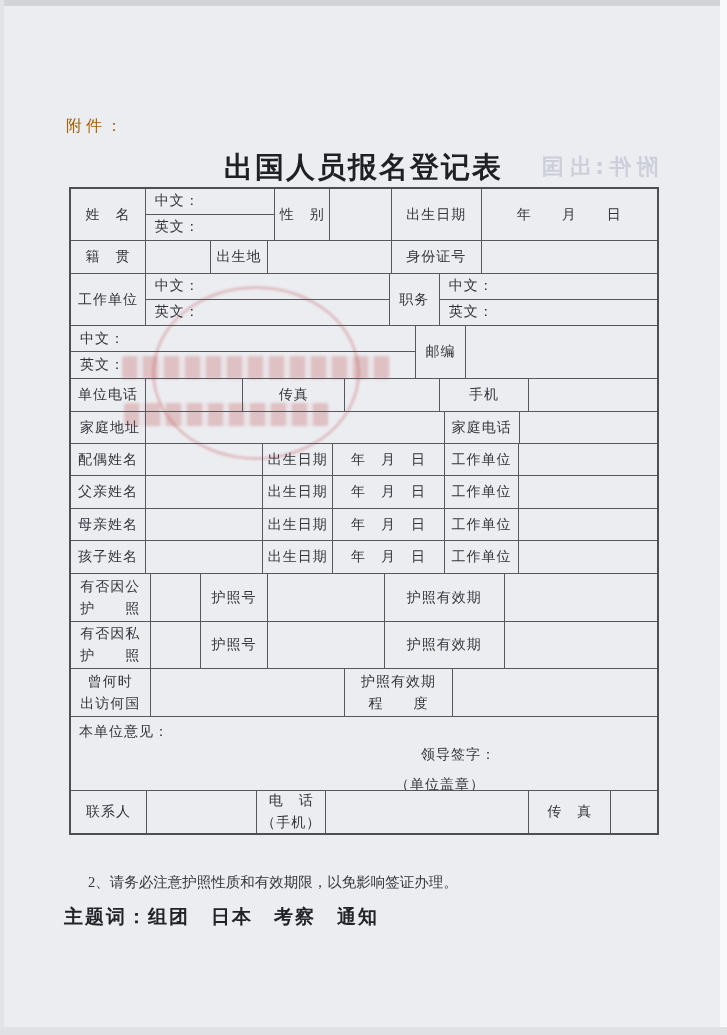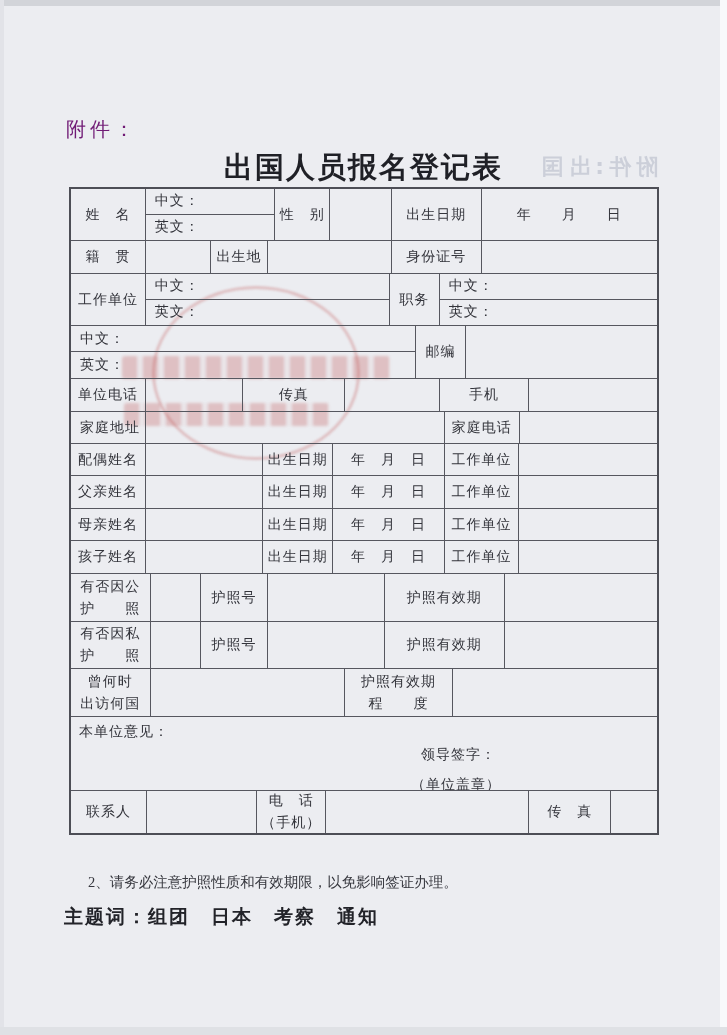--- a/index.html
+++ b/index.html
@@ -16,21 +16,21 @@
     background:var(--paper);
     overflow:hidden;
     font-family:"Liberation Serif","DejaVu Serif",serif;
     color:var(--ink);
   }
   .edge-top{position:absolute;left:0;top:0;width:727px;height:6px;background:#d2d4d9;}
   .edge-right{position:absolute;right:0;top:0;width:7px;height:1035px;background:#f8f9fb;}
   .edge-bottom{position:absolute;left:0;bottom:0;width:727px;height:8px;background:#dfe1e5;}
   .edge-left{position:absolute;left:0;top:0;width:4px;height:1035px;background:#e2e3e8;}
 
-  .attachment{position:absolute;left:66px;top:116px;font-size:20px;letter-spacing:4px;color:#701a75;}
+  .attachment{position:absolute;left:66px;top:116px;font-size:16px;letter-spacing:4px;color:#a16207;}
   .doc-title{
     position:absolute;left:0;top:148px;width:727px;text-align:center;
     font-family:"DejaVu Sans","Liberation Sans",sans-serif;
     font-weight:bold;font-size:29px;letter-spacing:2px;color:#1f2026;
   }
   .title-bleed{
     position:absolute;left:488px;top:152px;width:170px;
     font-family:"DejaVu Sans",sans-serif;font-weight:bold;font-size:22px;
     letter-spacing:5px;color:#99a1b4;opacity:.38;
     transform:scaleX(-1);filter:blur(.6px);white-space:nowrap;
@@ -51,21 +51,21 @@
   }
   .cell:last-child{border-right:none;}
   .cell.left{justify-content:flex-start;padding-left:9px;text-align:center;}
   .stack{flex-direction:column;align-items:stretch;padding:0;}
   .stack > div{height:50%;display:flex;align-items:center;padding-left:9px;letter-spacing:1px;}
   .stack > div:first-child{border-bottom:1px solid var(--line);}
   .label2{flex-direction:column;justify-content:center;line-height:1.55;text-align:center;}
   .opinion{position:relative;display:block;}
   .opinion .op-title{position:absolute;left:8px;top:6px;letter-spacing:1px;}
   .opinion .op-sign{position:absolute;left:350px;top:29px;letter-spacing:1px;}
-  .opinion .op-seal{position:absolute;left:340px;top:59px;letter-spacing:1px;font-family:Liberation Serif, serif;}
+  .opinion .op-seal{position:absolute;left:324px;top:59px;letter-spacing:1px;font-family:Liberation Serif, serif;}
 
   
   .stamp{position:absolute;left:152px;top:286px;width:208px;height:174px;pointer-events:none;}
   .stamp .ring{
     position:absolute;inset:0;border:3px solid var(--stamp);border-radius:50%;
     filter:blur(1.2px);
   }
   .stamp .band1,.stamp .band2{
     position:absolute;height:23px;border-radius:3px;
     background:repeating-linear-gradient(90deg,rgba(192,88,88,0.30) 0 15px,rgba(192,88,88,0.05) 15px 21px);

